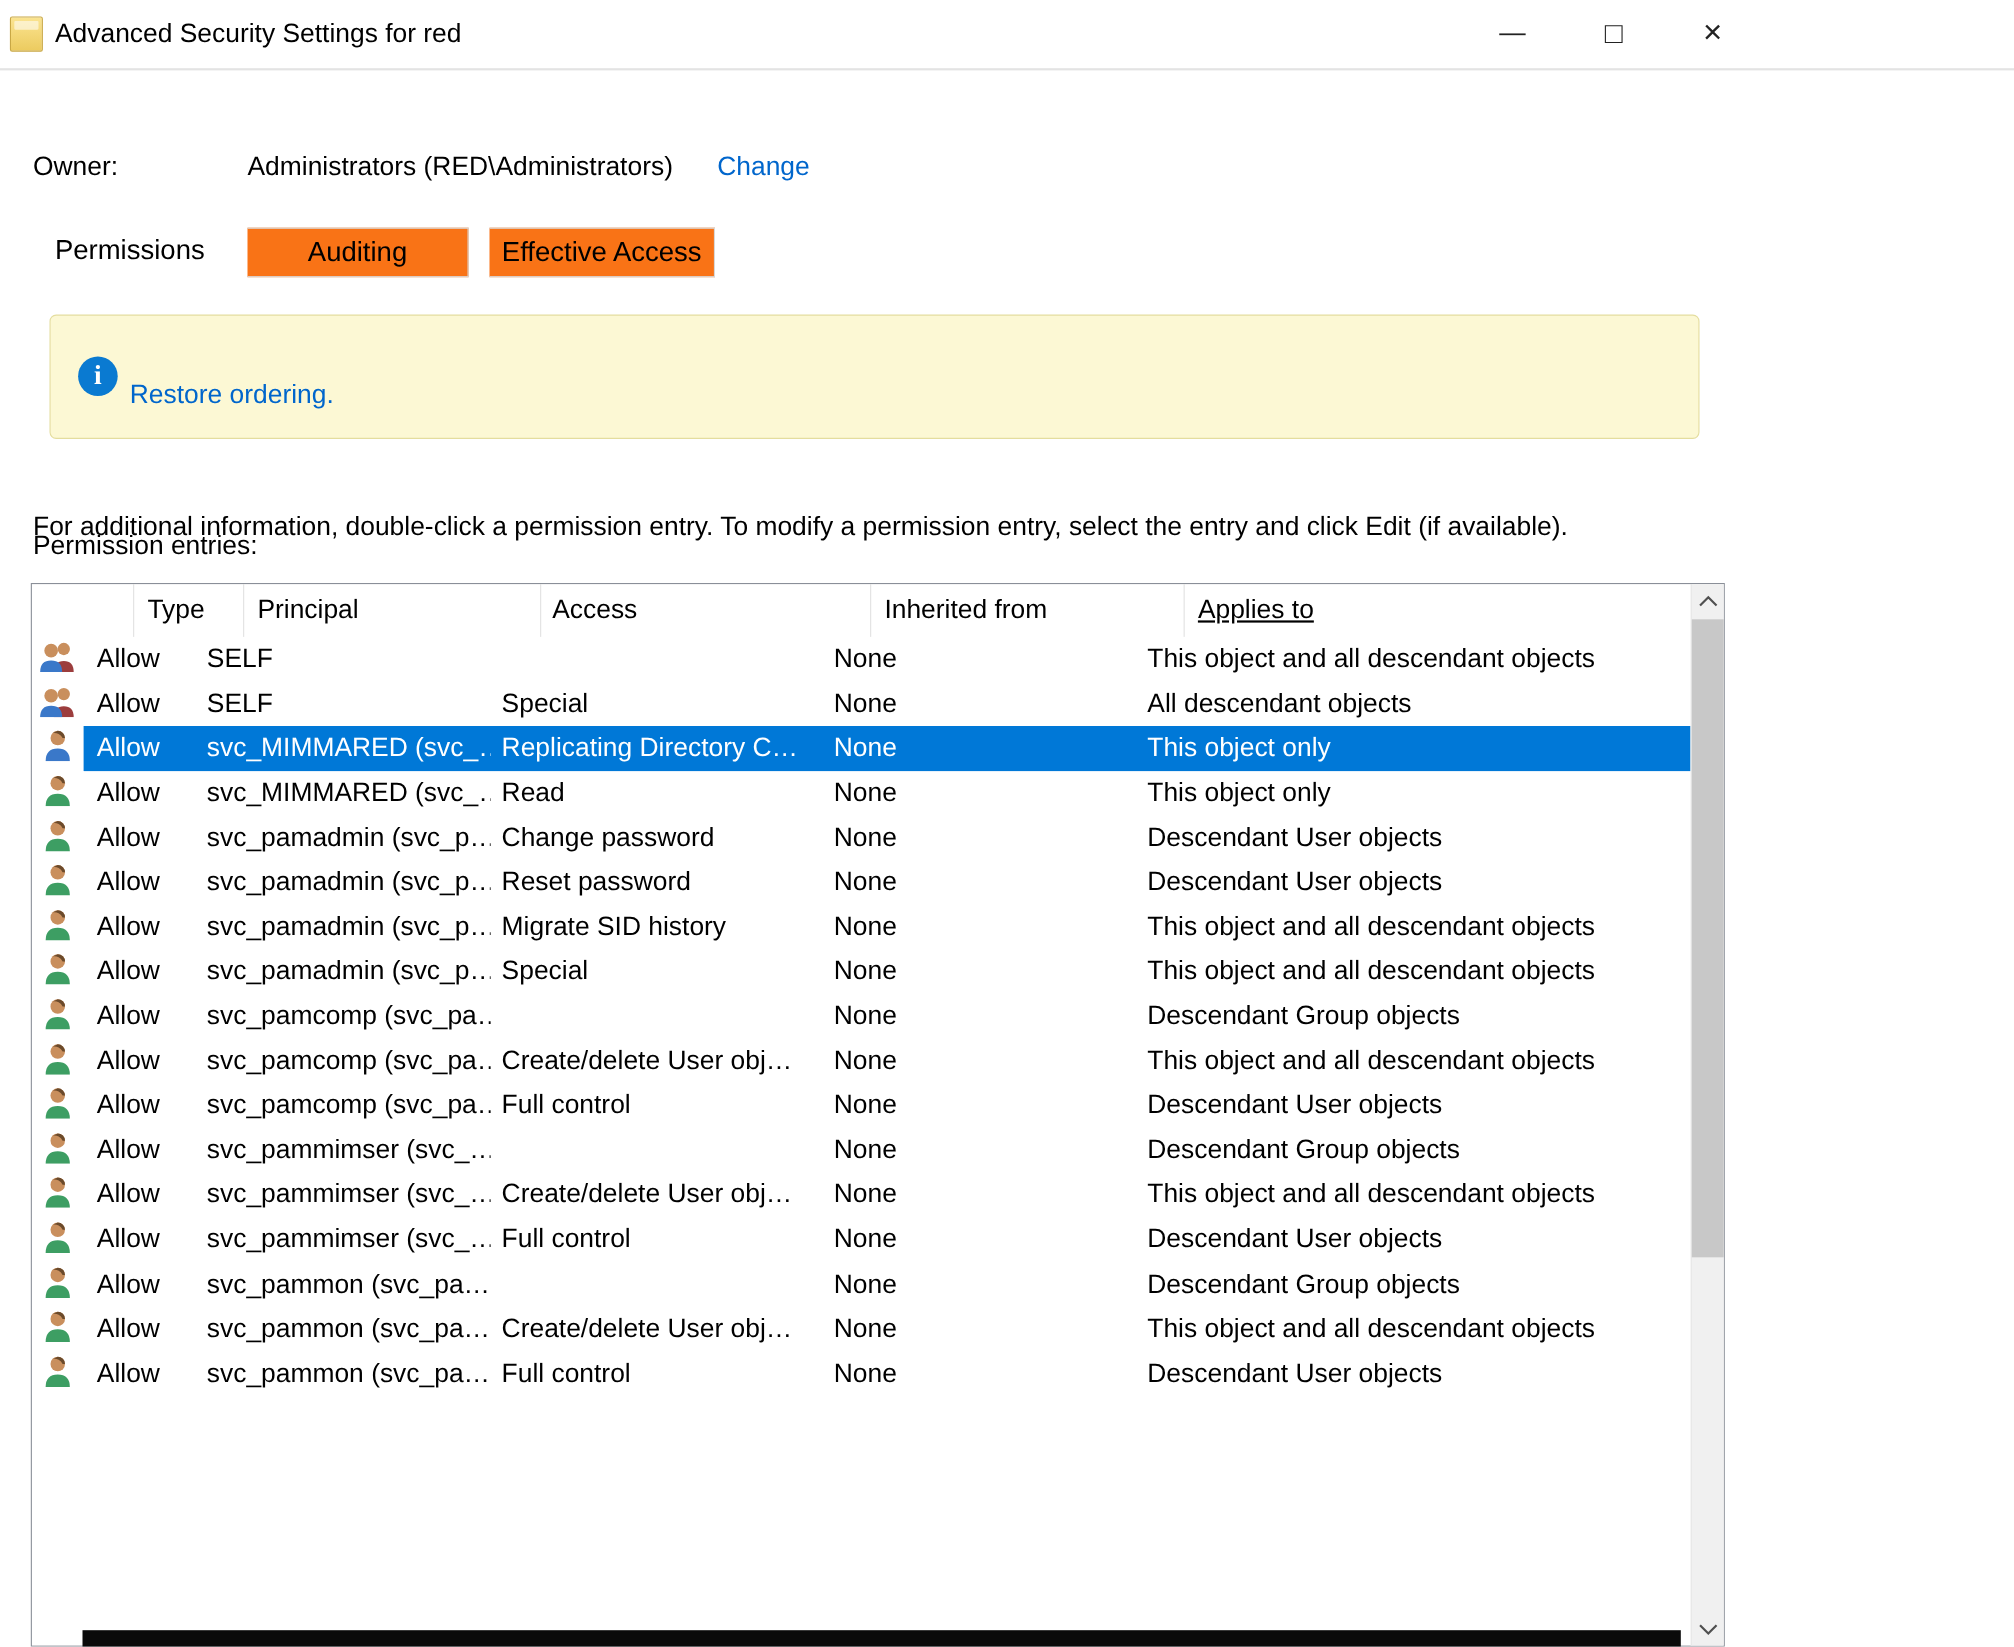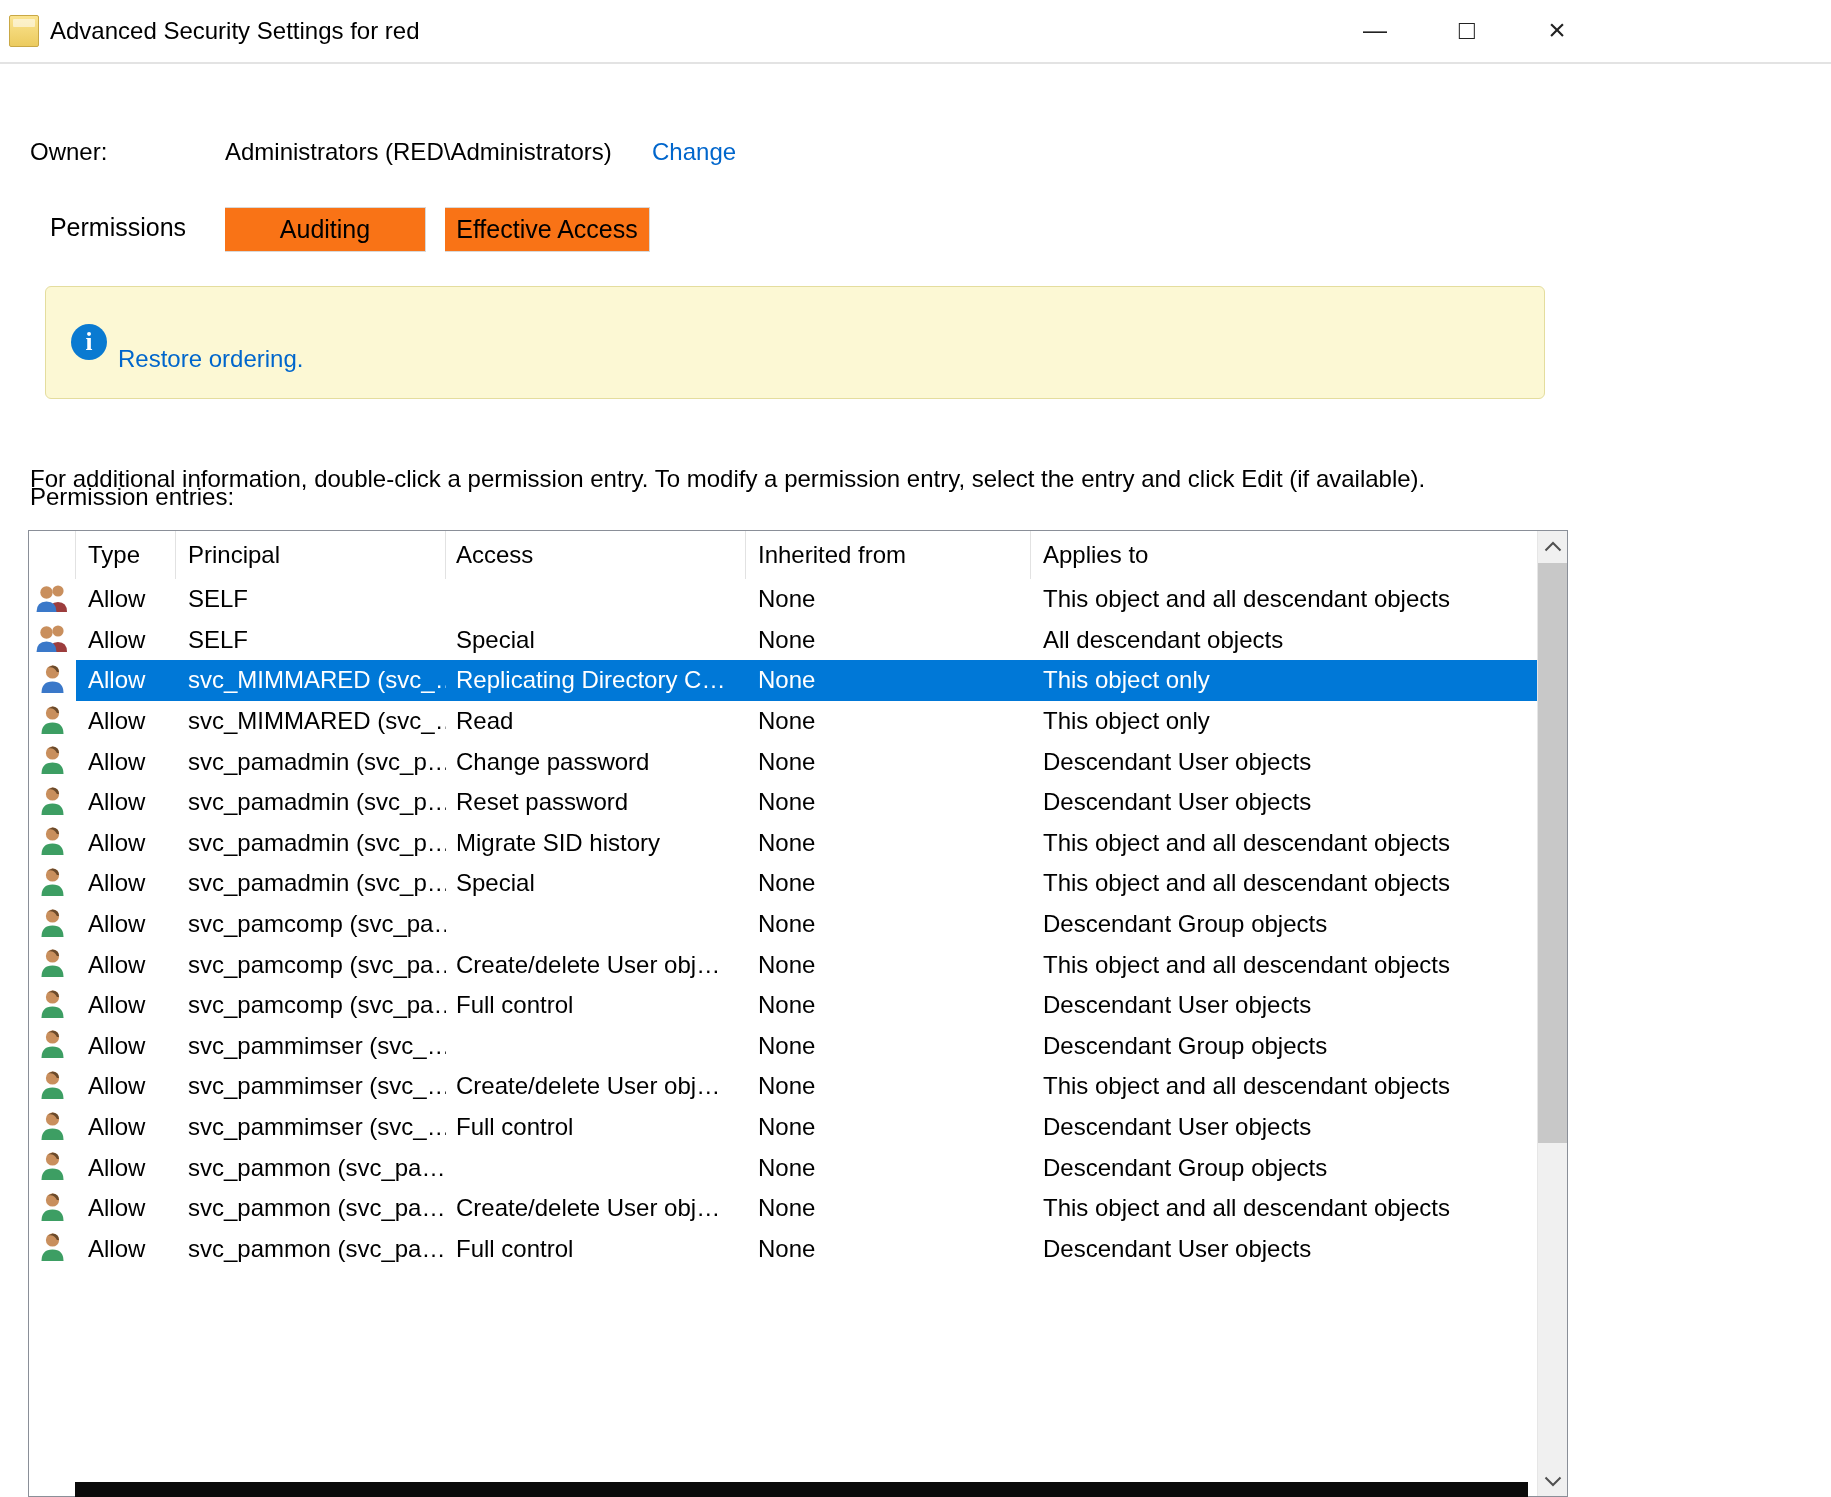--- a/index.html
+++ b/index.html
@@ -42,25 +42,25 @@
                font-size:25px; font-weight:bold; font-family:"Liberation Serif", serif; }
   .info-msg  { position:absolute; left:72px; top:24px;  font-size:24px; color:#1b1b1b; white-space:nowrap; }
   .info-link { position:absolute; left:72px; top:58px;  font-size:24px; color:#0066cc; cursor:pointer; }
 
   
   .instructions  { position:absolute; left:30px; top:425px; font-size:24px; white-space:nowrap;margin-top:40px; }
   .entries-label { position:absolute; left:30px; top:483px; font-size:24px; }
 
   
   .table { position:absolute; left:28px; top:530px; width:1540px; height:967px;
-           border:1px solid #8a8f98; background:#fff; }
+           border:1px solid #8a8f98; background:#fff;padding-left:46px; }
   .thead { display:flex; height:48px; margin-right:30px; }
   .th { display:flex; align-items:center; padding-left:12px; font-size:24px;
         border-right:1px solid #e2e2e2; height:100%; cursor:pointer; }
-  .th.c-applies_to { border-right:none; }
+  .th.c-applies_to { border-right:none;text-decoration:underline; }
   .tbody { position:absolute; left:0; top:48px; right:30px; bottom:0; overflow:hidden; }
   .row { display:flex; height:40.6px; align-items:stretch; cursor:default; }
   .icon-cell { width:47px; display:flex; align-items:center; justify-content:center; background:#fff; }
   .row-cells { flex:1; display:flex; align-items:center; }
   .row.selected .row-cells { background:#0078d7; color:#fff; }
   .td { padding-left:12px; font-size:24px; white-space:nowrap; overflow:hidden; }
   .c-type         { width:100px; }
   .c-principal    { width:270px; }
   .c-access       { width:300px; padding-left:10px; }
   .c-inherited_from { width:285px; }

